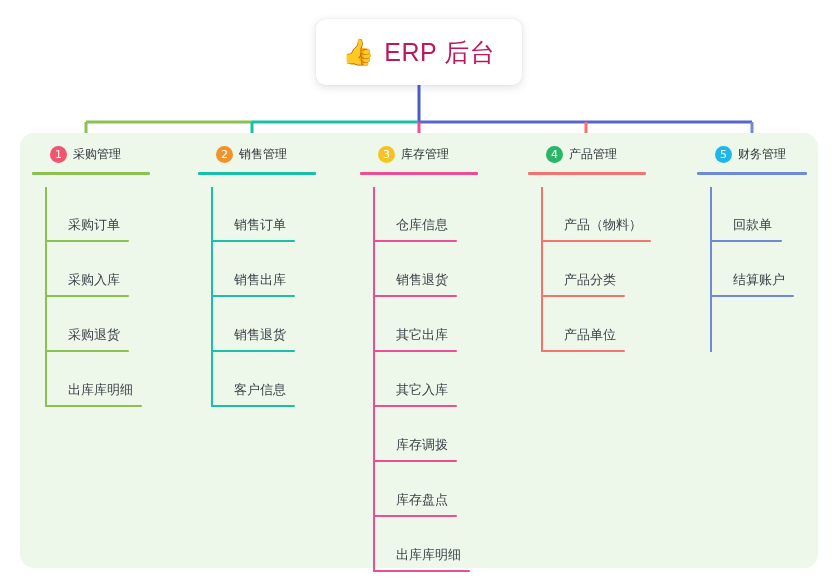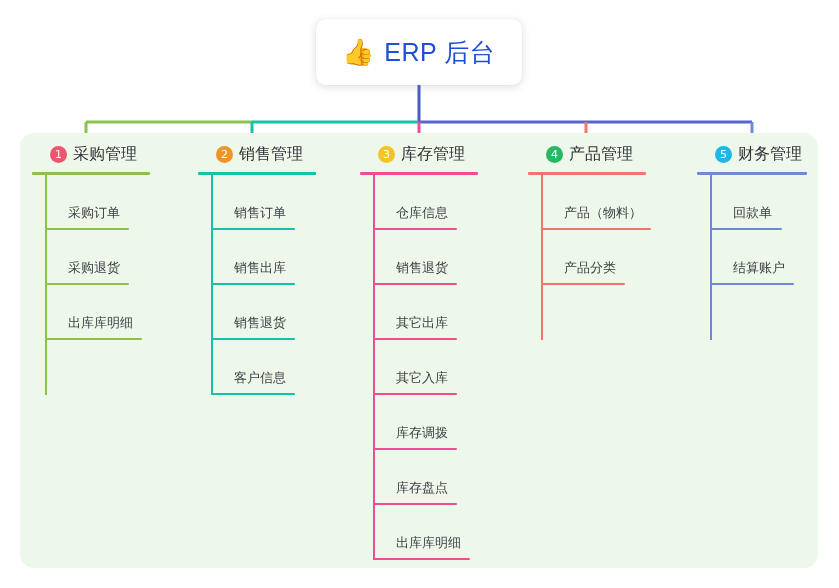--- a/index.html
+++ b/index.html
@@ -36,21 +36,21 @@
     gap: 9px;
     box-sizing: border-box;
   }
   .root-emoji {
     font-size: 26px;
     line-height: 1;
     display: inline-block;
   }
   .root-title {
     font-size: 25px;
-    color: #1d4ed8;
+    color: #be185d;
     letter-spacing: 0.5px;
     white-space: nowrap;
   }
 
   
   #connectors {
     position: absolute;
     left: 0;
     top: 0;
     width: 839px;
@@ -87,34 +87,34 @@
     height: 17px;
     border-radius: 50%;
     color: #ffffff;
     font-size: 11px;
     line-height: 17px;
     text-align: center;
     flex: none;
     font-family: "DejaVu Sans", sans-serif;
   }
   .col-title {
-    font-size: 16px;
+    font-size: 12px;
     color: #2f3338;
     white-space: nowrap;
   }
   .head-rule {
     height: 3px;
     margin-top: 6px;
     border-radius: 1px;
   }
 
   
   .items {
     position: relative;
-    margin-top: 0;
+    margin-top: 12px;
   }
   .spine {
     position: absolute;
     left: 13px;
     top: 0;
     width: 2px;
     background: #8cc152;
   }
   .leaf {
     position: relative;
@@ -171,20 +171,24 @@
           <span class="col-title">采购管理</span>
         </div>
         <div class="head-rule" style="width: 118px; background: rgb(140, 193, 82);"></div>
         <div class="items">
           <div class="spine" style="background: rgb(140, 193, 82); height: 220px;"></div>
           <div class="leaf">
             <span class="leaf-label">采购订单</span>
             <div class="leaf-rule" style="width: 84px; background: rgb(140, 193, 82);"></div>
           </div>
           <div class="leaf">
+            <span class="leaf-label">采购入库</span>
+            <div class="leaf-rule" style="width: 84px; background: rgb(140, 193, 82);"></div>
+          </div>
+          <div class="leaf">
             <span class="leaf-label">采购退货</span>
             <div class="leaf-rule" style="width: 84px; background: rgb(140, 193, 82);"></div>
           </div>
           <div class="leaf">
             <span class="leaf-label">出库库明细</span>
             <div class="leaf-rule" style="width: 97px; background: rgb(140, 193, 82);"></div>
           </div>
         </div>
       </div>
       <div class="col" style="left: 198px; width: 150px;">
@@ -260,20 +264,24 @@
         <div class="items">
           <div class="spine" style="background: rgb(244, 115, 110); height: 165px;"></div>
           <div class="leaf">
             <span class="leaf-label">产品（物料）</span>
             <div class="leaf-rule" style="width: 110px; background: rgb(244, 115, 110);"></div>
           </div>
           <div class="leaf">
             <span class="leaf-label">产品分类</span>
             <div class="leaf-rule" style="width: 84px; background: rgb(244, 115, 110);"></div>
           </div>
+          <div class="leaf">
+            <span class="leaf-label">产品单位</span>
+            <div class="leaf-rule" style="width: 84px; background: rgb(244, 115, 110);"></div>
+          </div>
         </div>
       </div>
       <div class="col" style="left: 697px; width: 125px;">
         <div class="col-head">
           <span class="badge" style="background: rgb(30, 184, 232);">5</span>
           <span class="col-title">财务管理</span>
         </div>
         <div class="head-rule" style="width: 110px; background: rgb(111, 138, 212);"></div>
         <div class="items">
           <div class="spine" style="background: rgb(111, 138, 212); height: 165px;"></div>

